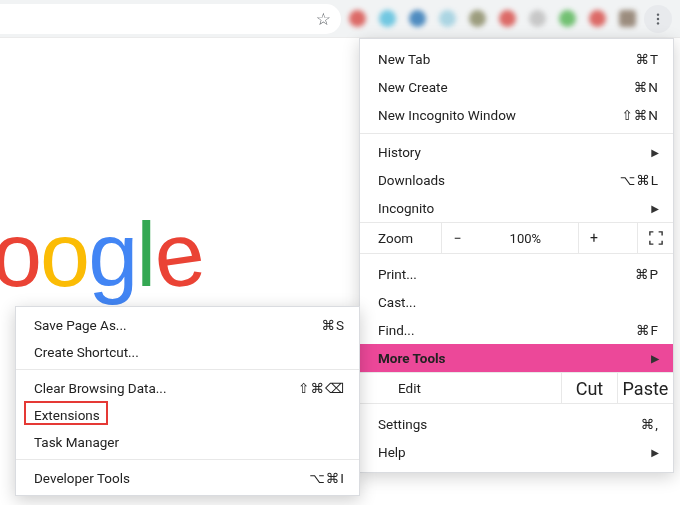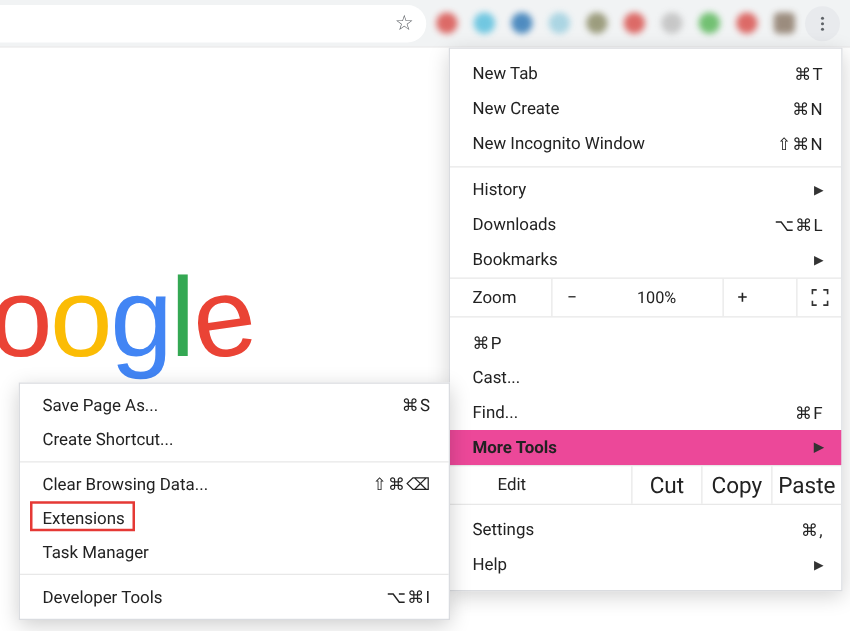--- a/index.html
+++ b/index.html
@@ -241,56 +241,56 @@
   <div class="sep"></div>
   <div class="menu-row">
     <span class="label">History</span>
     <span class="arrow">▶</span>
   </div>
   <div class="menu-row">
     <span class="label">Downloads</span>
     <span class="accel">⌥⌘L</span>
   </div>
   <div class="menu-row">
-    <span class="label">Bookmarks</span>
+    <span class="label">Incognito</span>
     <span class="arrow">▶</span>
   </div>
 
   <div class="zoom-row">
     <span class="zlabel">Zoom</span>
     <span class="zcell">−</span>
     <span class="zval">100%</span>
     <span class="zcell">+</span>
     <span class="zcell zfs">
       <svg class="fs-icon" viewBox="0 0 16 16">
         <path d="M1 5V1h4 M11 1h4v4 M15 11v4h-4 M5 15H1v-4" stroke="#333" stroke-width="1.6" fill="none"></path>
       </svg>
     </span>
   </div>
 
   <div class="spacer6"></div>
   <div class="menu-row">
+    <span class="label">Print...</span>
     <span class="accel">⌘P</span>
   </div>
   <div class="menu-row">
     <span class="label">Cast...</span>
   </div>
   <div class="menu-row">
     <span class="label">Find...</span>
     <span class="accel">⌘F</span>
   </div>
   <div class="menu-row active">
     <span class="label">More Tools</span>
     <span class="arrow">▶</span>
   </div>
 
   <div class="edit-row">
     <span class="elabel">Edit</span>
     <span class="ecell">Cut</span>
-    <span class="ecell">Copy</span>
     <span class="ecell">Paste</span>
   </div>
 
   <div class="spacer6"></div>
   <div class="menu-row">
     <span class="label">Settings</span>
     <span class="accel">⌘,</span>
   </div>
   <div class="menu-row">
     <span class="label">Help</span>

